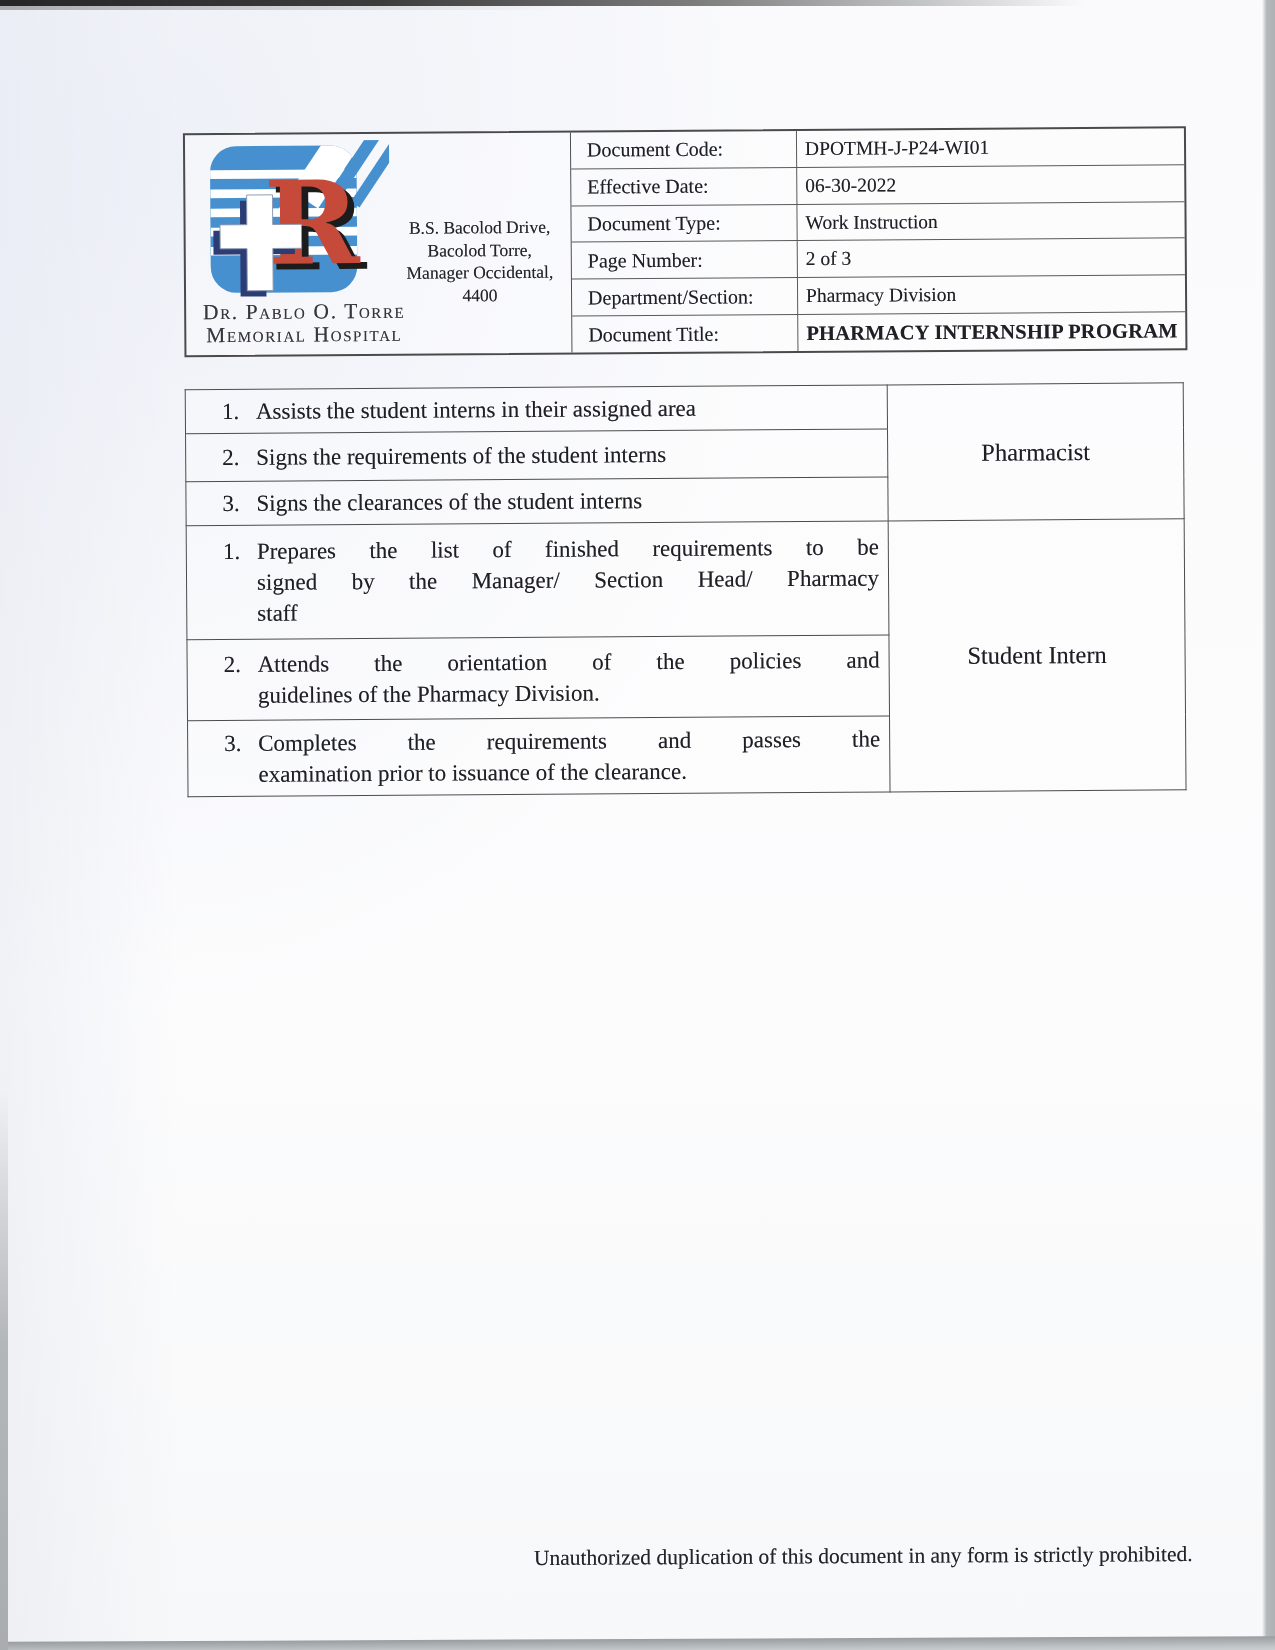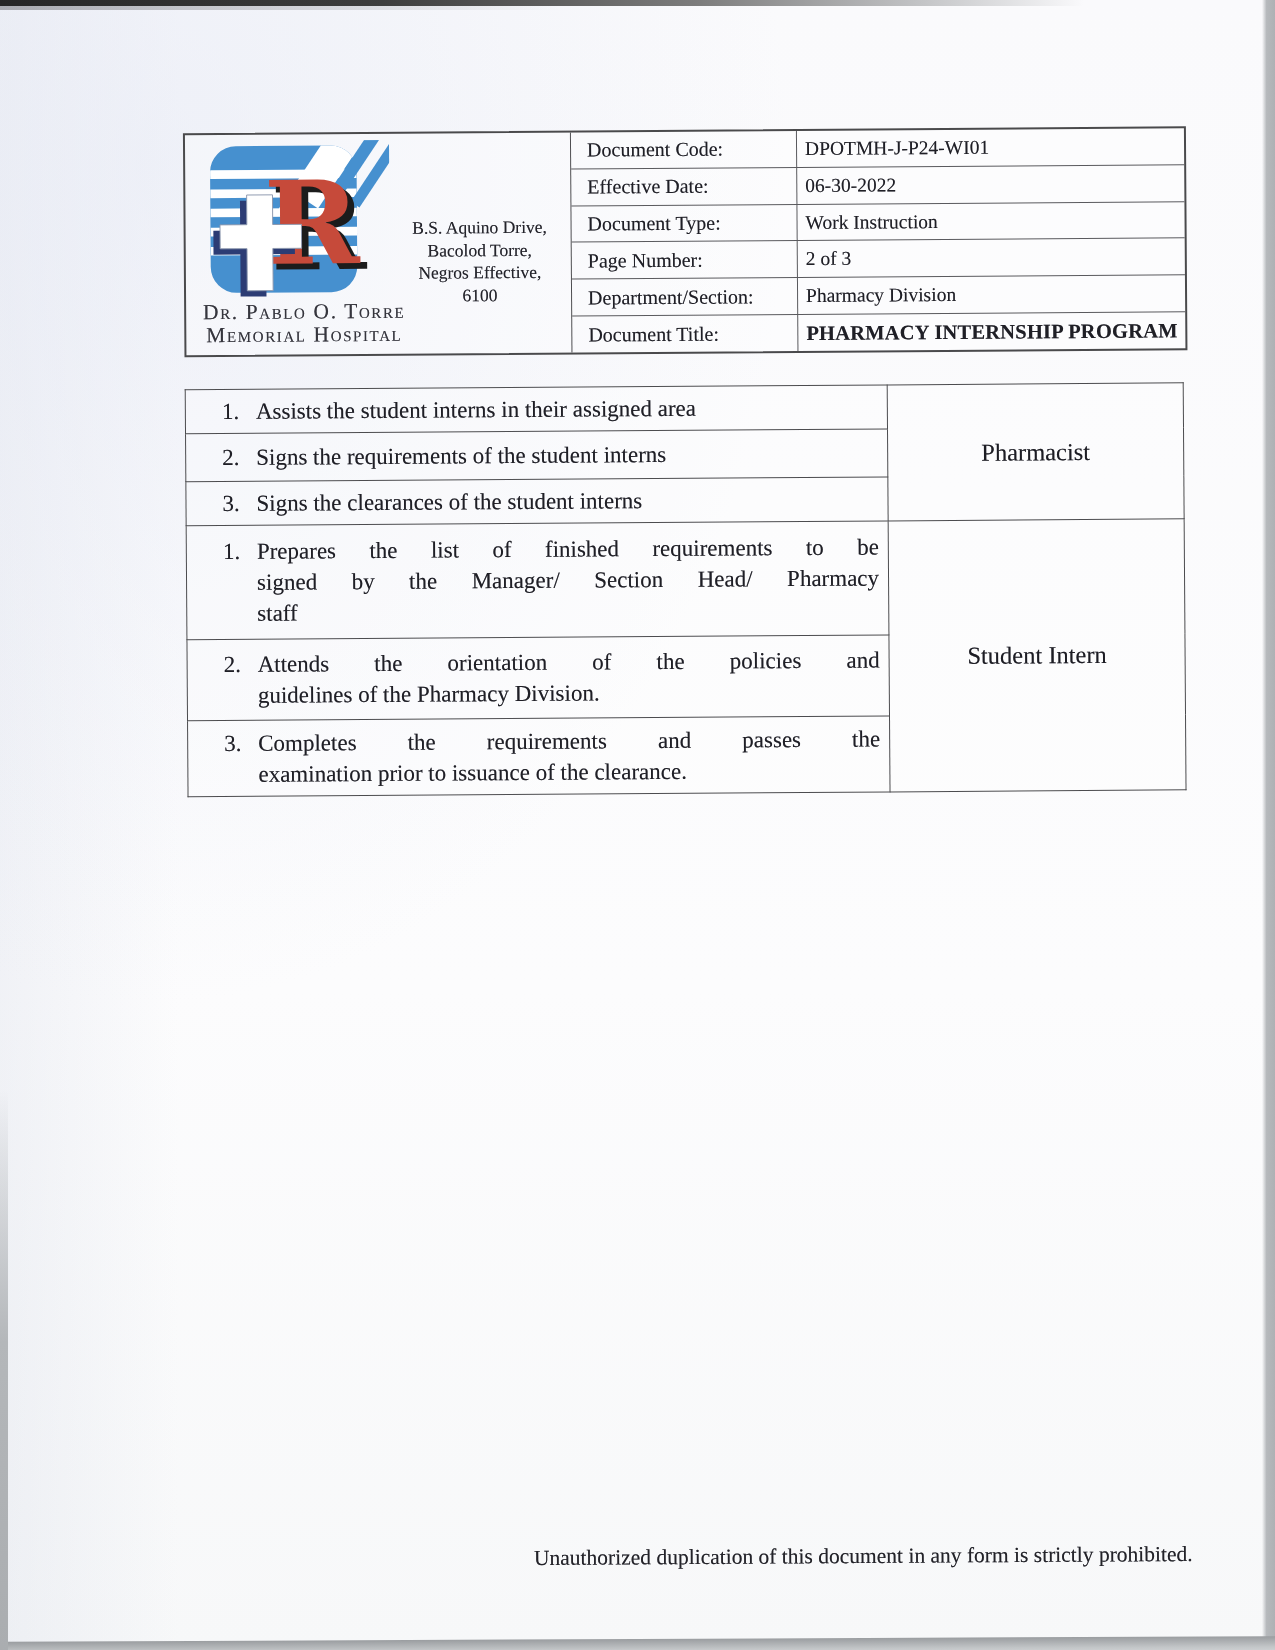--- a/index.html
+++ b/index.html
@@ -100,24 +100,24 @@
           <text x="59" y="128" font-family="DejaVu Serif, serif" font-weight="bold" font-size="120" fill="#c64a3a">R</text>
           <path d="M41 56 h27 v31 h30 v25 h-30 v44 h-27 v-44 h-28 v-25 h28 z" transform="translate(-7,6)" fill="#2c3c74"></path>
           <path d="M41 56 h27 v31 h30 v25 h-30 v44 h-27 v-44 h-28 v-25 h28 z" fill="#ffffff" stroke="#8d98ae" stroke-width="1"></path>
         </svg>
       </div>
       <div class="hosp-name soft">
         <div>Dr. Pablo O. Torre</div>
         <div>Memorial Hospital</div>
       </div>
       <div class="address soft">
-        <div>B.S. Aquino Drive,</div>
+        <div>B.S. Bacolod Drive,</div>
         <div>Bacolod Torre,</div>
-        <div>Negros Effective,</div>
-        <div>6100</div>
+        <div>Manager Occidental,</div>
+        <div>4400</div>
       </div>
     </div>
     <div class="hdr-right">
       <div class="hdr-row">
         <div class="hdr-label soft">Document Code:</div>
         <div class="hdr-value soft">DPOTMH-J-P24-WI01</div>
       </div>
       <div class="hdr-row">
         <div class="hdr-label soft">Effective Date:</div>
         <div class="hdr-value soft">06-30-2022</div>

